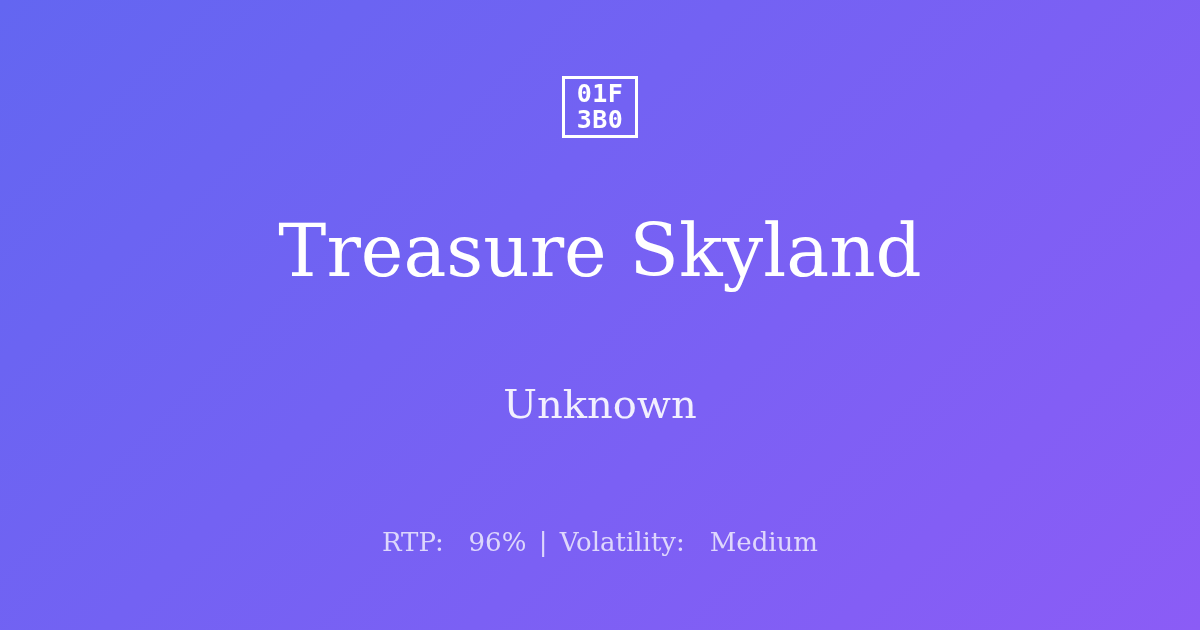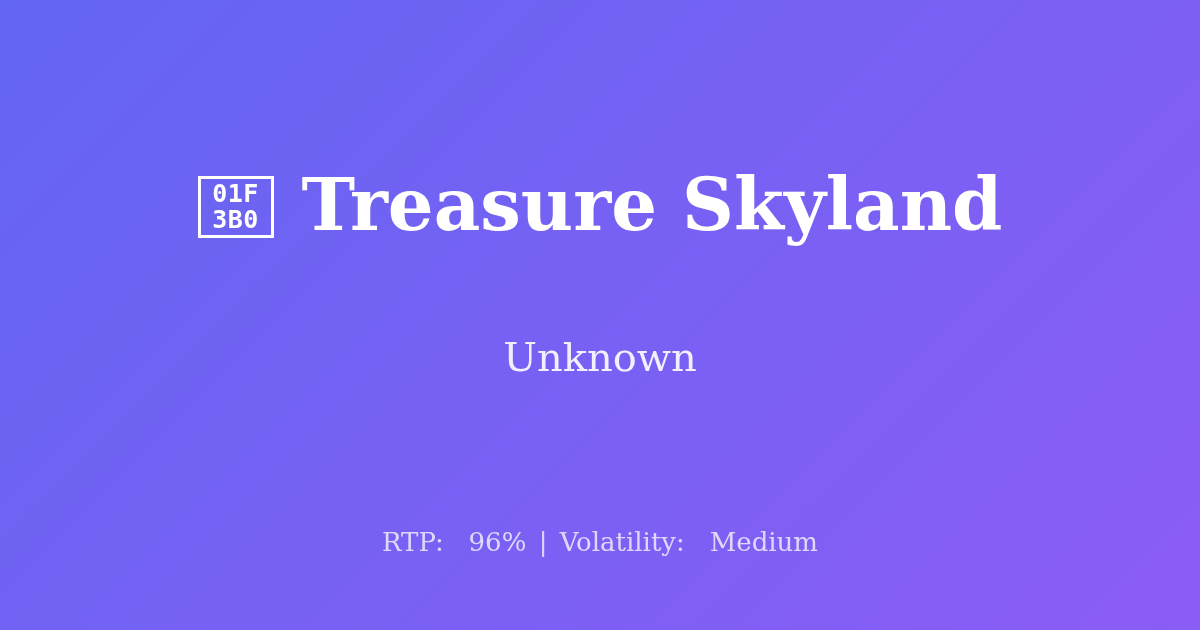--- a/index.html
+++ b/index.html
@@ -38,21 +38,21 @@
     display: flex;
     flex-direction: column;
     align-items: center;
     justify-content: center;
     padding: 0 60px;
     box-sizing: border-box;
   }
 
   .title-row {
     display: flex;
-    flex-direction: row;
+    flex-direction: column;
     align-items: center;
     justify-content: center;
     gap: 28px;
     max-width: 1080px;
   }
 
   
   .tofu-glyph {
     flex: 0 0 auto;
     width: 76px;
@@ -71,21 +71,21 @@
     color: #ffffff;
     margin-top: 4px;
   }
 
   .tofu-glyph span {
     display: block;
   }
 
   .title-text {
     font-family: "DejaVu Serif", "Liberation Serif", serif;
-    font-weight: 700;
+    font-weight: 400;
     font-size: 72px;
     line-height: 1.05;
     color: #ffffff;
     letter-spacing: 0px;
     white-space: nowrap;
   }
 
   .subtitle {
     margin-top: 42px;
     font-family: "DejaVu Serif", "Liberation Serif", serif;

